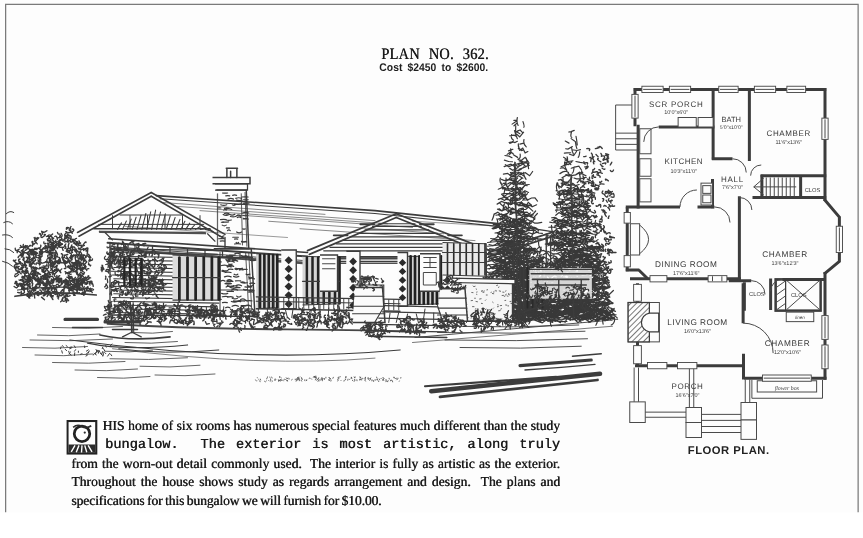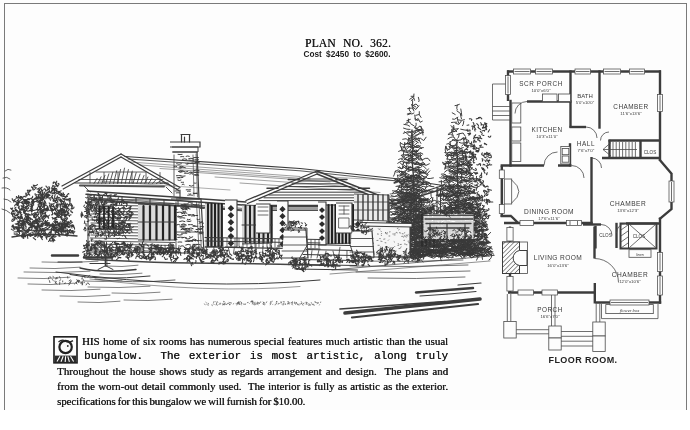--- a/index.html
+++ b/index.html
@@ -465,23 +465,23 @@
 
   <div id="para">
     <svg id="dcap" width="26" height="28" viewBox="0 0 26 28">
       <rect x="1" y="0.8" width="23" height="26" fill="none" stroke="#222" stroke-width="1.7"></rect>
       <circle cx="12.6" cy="11" r="6.2" fill="none" stroke="#222" stroke-width="2.2"></circle>
       <path d="M5.5,5.9 Q9,2.9 12.5,5.2 Q16,7.4 20,4.6" fill="none" stroke="#2b2b2b" stroke-width="1.3"></path>
       <circle cx="14.8" cy="10" r="0.9" fill="#2b2b2b"></circle>
       <rect x="1.8" y="19.6" width="21.4" height="6.6" fill="#2b2b2b"></rect>
       <path d="M4,25.5 L7,20.3 M8,25.8 L10.2,20.3 M12.2,26 L12.6,20.3 M16.4,25.8 L14.8,20.3 M20.6,25.5 L17.5,20.3" stroke="#fdfdfc" stroke-width="1.1" fill="none"></path>
     </svg>
-    <div class="jl" style="padding-left:25px;">HIS home of six rooms has numerous special features much artistic than the usual</div>
+    <div class="jl" style="padding-left:25px;">HIS home of six rooms has numerous special features much different than the study</div>
     <div class="jl" style="padding-left:27px;font-family:Liberation Mono, monospace;">bungalow.&nbsp; The exterior is most artistic, along truly bungalow lines, but a departure</div>
+    <div class="jl">from the worn-out detail commonly used.&nbsp; The interior is fully as artistic as the exterior.</div>
     <div class="jl">Throughout the house shows study as regards arrangement and design.&nbsp; The plans and</div>
-    <div class="jl">from the worn-out detail commonly used.&nbsp; The interior is fully as artistic as the exterior.</div>
     <div style="letter-spacing:-0.1px;word-spacing:-0.6px;">specifications for this bungalow we will furnish for $10.00.</div>
   </div>
 
   <div id="fpcap">
-      <div class="l1">FLOOR ROOM.</div>
+      <div class="l1">FLOOR PLAN.</div>
     </div>
 </div>
 
 </body></html>

